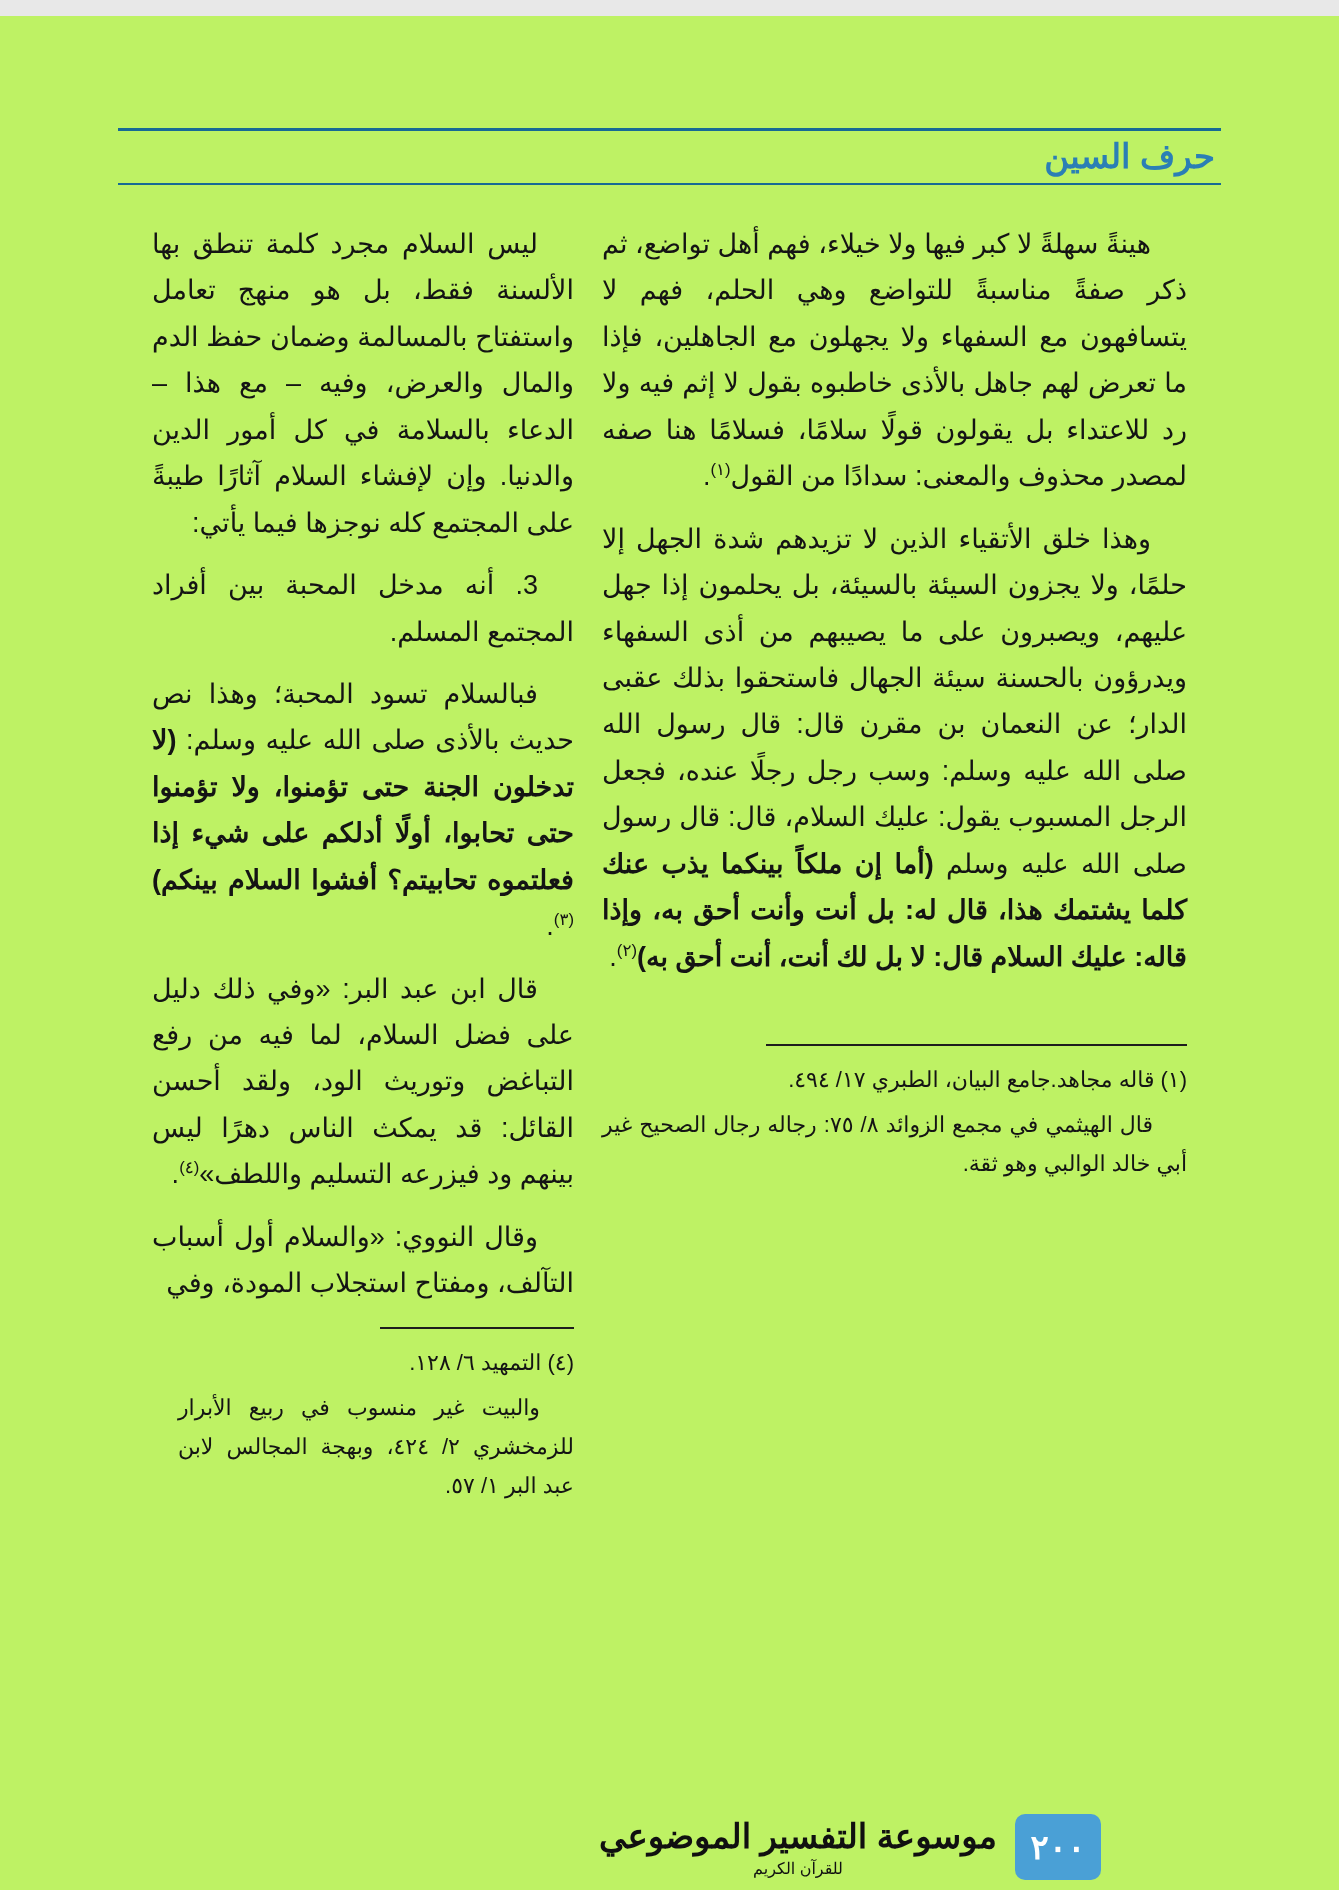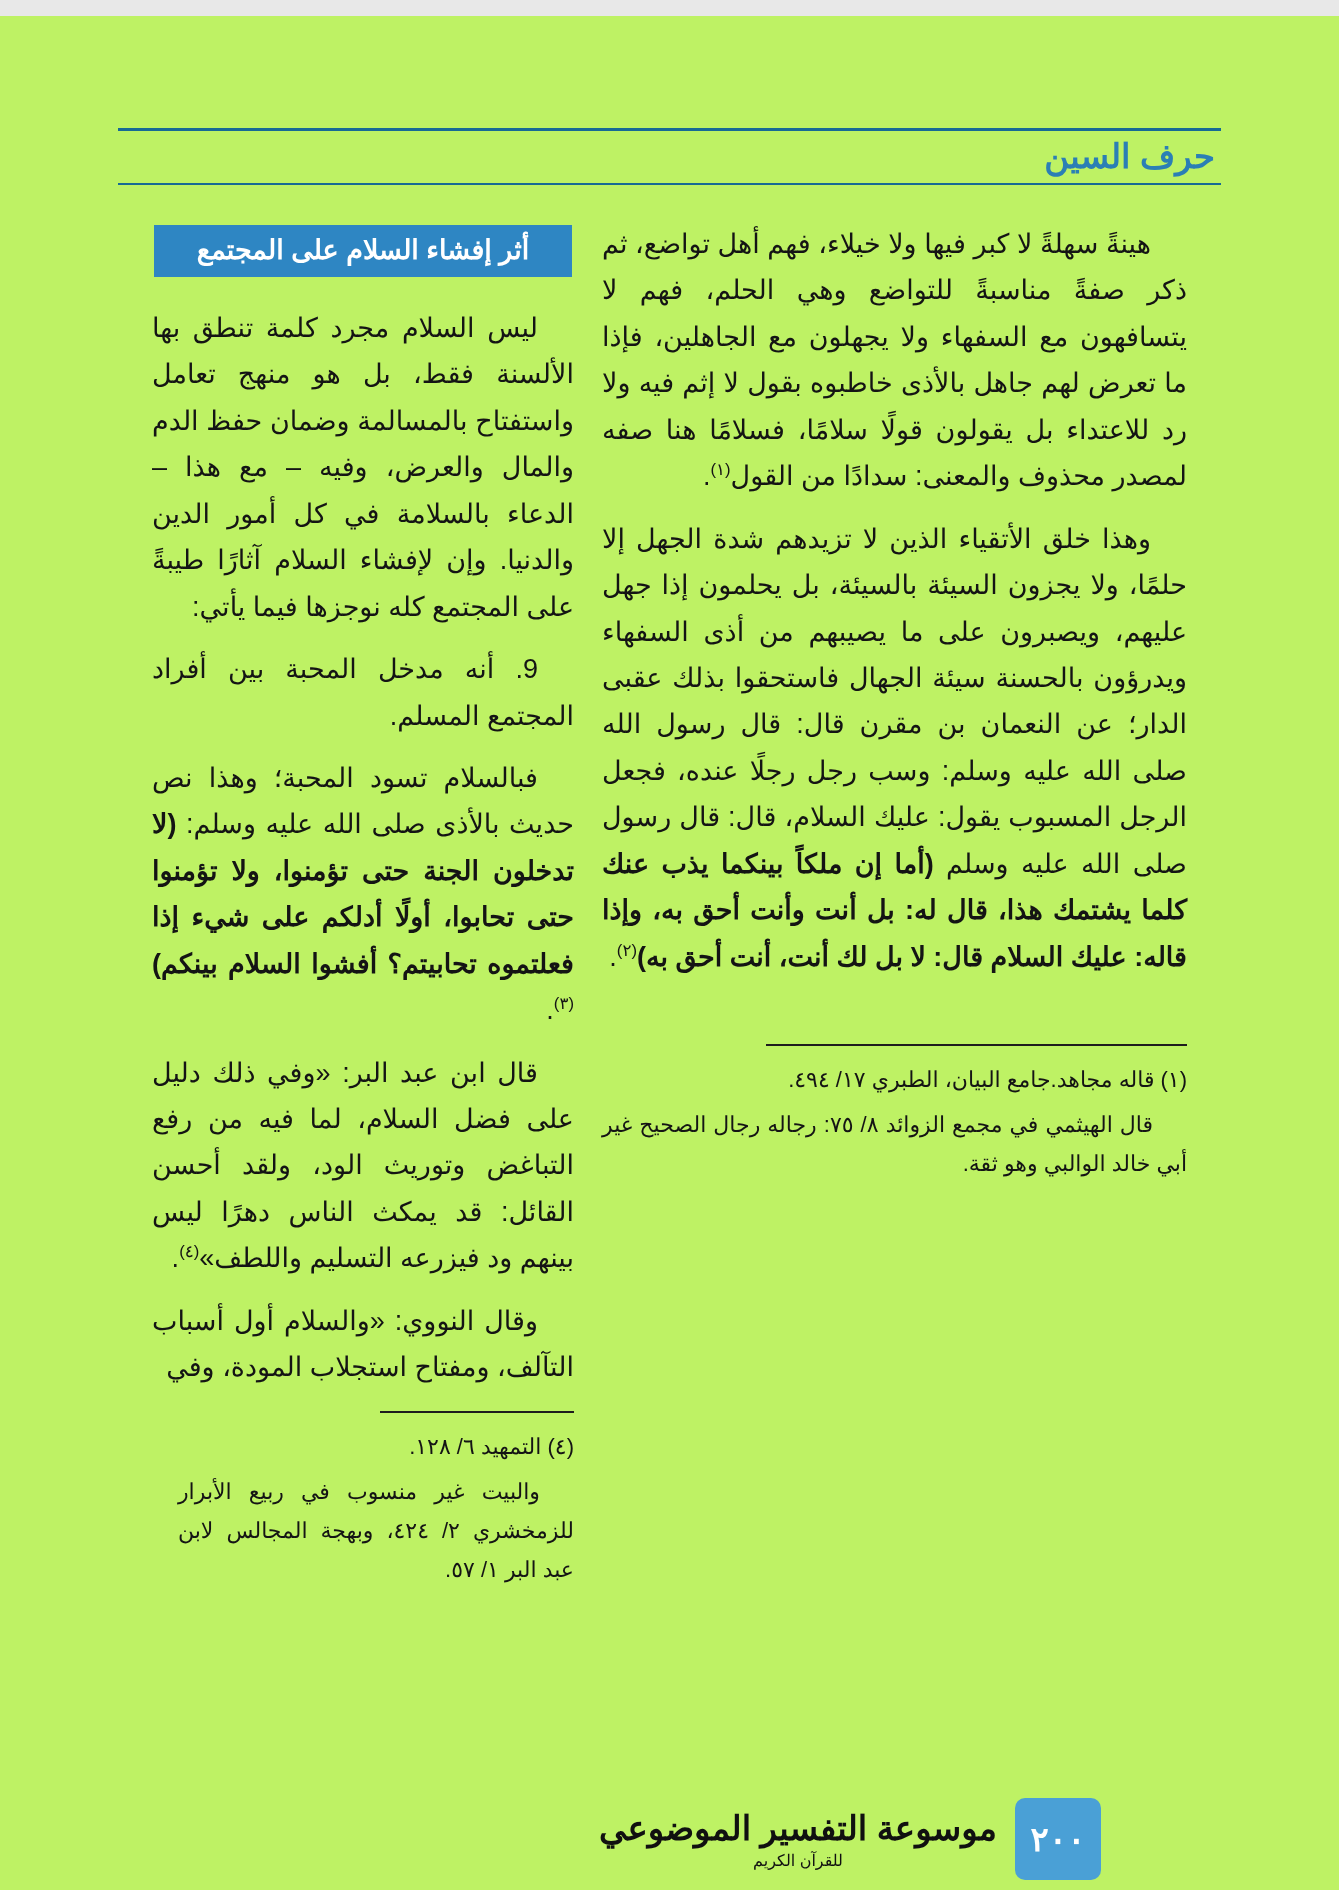--- a/index.html
+++ b/index.html
@@ -70,21 +70,21 @@
   .page-footer {
     position: absolute;
     bottom: 26px;
     right: 238px;
     display: flex;
     align-items: center;
     gap: 18px;
   }
   .page-badge {
     width: 86px;
-    height: 82px;
+    height: 66px;
     border-radius: 10px;
     background: var(--page-badge-bg, #4aa0d6);
     color: #ffffff;
     font-size: 34px;
     font-weight: bold;
     display: flex;
     align-items: center;
     justify-content: center;
   }
   .logo { text-align: center; color: #101010; }
@@ -110,25 +110,24 @@
       <p class="body-text indent"><span>وهذا خلق الأتقياء الذين لا تزيدهم شدة الجهل إلا حلمًا، ولا يجزون السيئة بالسيئة، بل يحلمون إذا جهل عليهم، ويصبرون على ما يصيبهم من أذى السفهاء ويدرؤون بالحسنة سيئة الجهال فاستحقوا بذلك عقبى الدار؛ عن النعمان بن مقرن قال: قال رسول الله صلى الله عليه وسلم: وسب رجل رجلًا عنده، فجعل الرجل المسبوب يقول: عليك السلام، قال: قال رسول صلى الله عليه وسلم </span><strong class="hadith">(أما إن ملكاً بينكما يذب عنك كلما يشتمك هذا، قال له: بل أنت وأنت أحق به، وإذا قاله: عليك السلام قال: لا بل لك أنت، أنت أحق به)</strong><sup class="fn-ref">(٢)</sup><span>.</span></p>
 
       <div class="fn-sep sep-main"></div>
       <div class="footnotes">
         <p class="footnote">(١) قاله مجاهد.جامع البيان، الطبري ١٧/ ٤٩٤.</p>
         <p class="footnote cont">قال الهيثمي في مجمع الزوائد ٨/ ٧٥: رجاله رجال الصحيح غير أبي خالد الوالبي وهو ثقة.</p>
       </div>
     </section>
 
     <section class="col-side">
-      <h2 class="section-heading">أثر إفشاء السلام على المجتمع</h2>
 
       <p class="body-text indent">ليس السلام مجرد كلمة تنطق بها الألسنة فقط، بل هو منهج تعامل واستفتاح بالمسالمة وضمان حفظ الدم والمال والعرض، وفيه – مع هذا – الدعاء بالسلامة في كل أمور الدين والدنيا. وإن لإفشاء السلام آثارًا طيبةً على المجتمع كله نوجزها فيما يأتي:</p>
 
-      <p class="body-text indent">9. أنه مدخل المحبة بين أفراد المجتمع المسلم.</p>
+      <p class="body-text indent">3. أنه مدخل المحبة بين أفراد المجتمع المسلم.</p>
 
       <p class="body-text indent"><span>فبالسلام تسود المحبة؛ وهذا نص حديث بالأذى صلى الله عليه وسلم: </span><strong class="hadith">(لا تدخلون الجنة حتى تؤمنوا، ولا تؤمنوا حتى تحابوا، أولًا أدلكم على شيء إذا فعلتموه تحابيتم؟ أفشوا السلام بينكم)</strong><sup class="fn-ref">(٣)</sup><span>.</span></p>
 
       <p class="body-text indent"><span>قال ابن عبد البر: «وفي ذلك دليل على فضل السلام، لما فيه من رفع التباغض وتوريث الود، ولقد أحسن القائل: قد يمكث الناس دهرًا ليس بينهم ود فيزرعه التسليم واللطف»</span><sup class="fn-ref">(٤)</sup><span>.</span></p>
 
       <p class="body-text indent">وقال النووي: «والسلام أول أسباب التآلف، ومفتاح استجلاب المودة، وفي</p>
 
       <div class="fn-sep sep-side"></div>
       <div class="footnotes footnotes-side">
         <p class="footnote">(٤) التمهيد ٦/ ١٢٨.</p>

